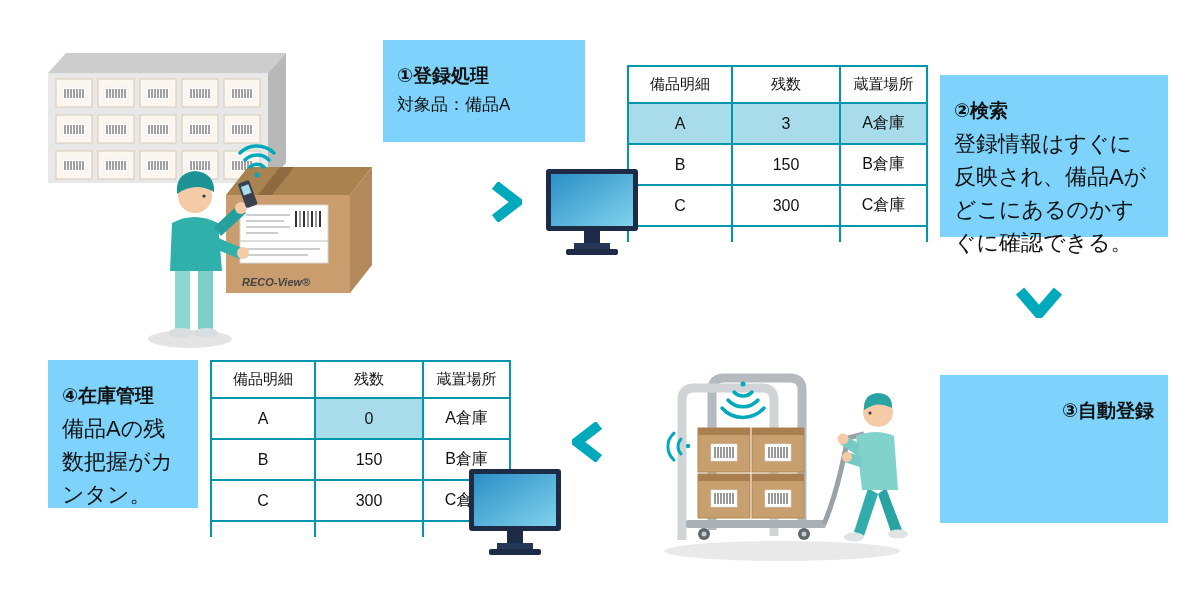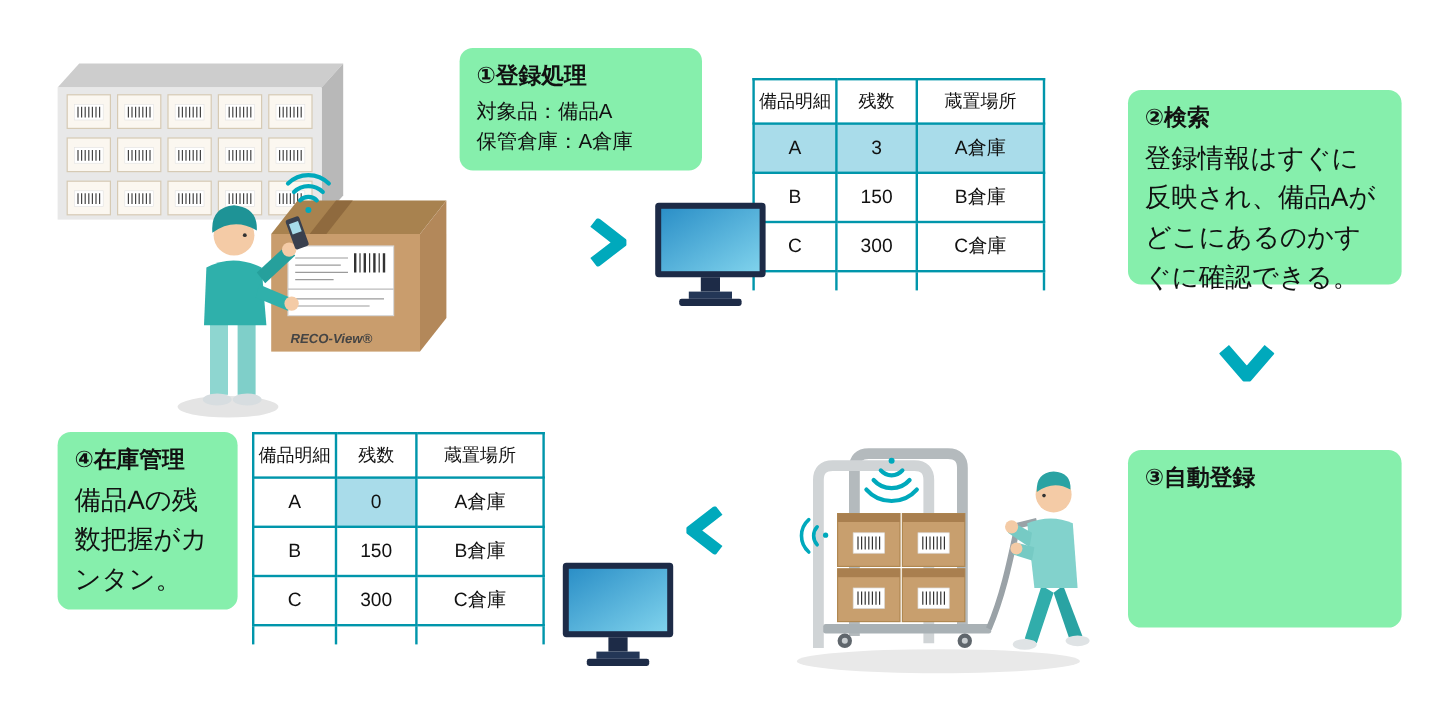--- a/index.html
+++ b/index.html
@@ -1,34 +1,34 @@
 <!DOCTYPE html>
 <html><head>
 <meta charset="utf-8">
 <style>
   * { margin:0; padding:0; box-sizing:border-box; }
   html,body { background:#fff; }
   body { font-family:"Liberation Sans","DejaVu Sans",sans-serif; color:#111; }
   .canvas { position:relative; width:1200px; height:597px; background:#fff; overflow:hidden; }
 
   
-  .card { position:absolute; background:#86efac; padding:11px 14px;border-radius:11px; }
+  .card { position:absolute; background:#7dd3fc; padding:23px 14px; }
   .card-title { font-size:19px; font-weight:bold; line-height:1.35; margin-bottom:3px; color:#111; }
   .card-line  { font-size:17px; line-height:1.5; color:#111; }
   .card-body  { font-size:22px; line-height:1.5; color:#111; }
 
   
   .invtable { position:absolute; border-collapse:collapse; background:#fff; z-index:2; }
   .invtable th, .invtable td {
     border:2px solid #0096ab; text-align:center; vertical-align:middle;
     font-weight:normal; color:#111; background:#fff;
   }
   .invtable th { height:37px; font-size:15px; }
   .invtable td { height:41px; font-size:16px; }
-  .invtable .c1 { width:69px; } .invtable .c2 { width:67px; } .invtable .c3 { width:106px; }
+  .invtable .c1 { width:104px; } .invtable .c2 { width:108px; } .invtable .c3 { width:87px; }
   .invtable tr.hl td { background:#a9dcea; }
   .invtable td.hl { background:#a9dcea; }
   .invtable tr.stub td { height:16px; border-bottom:none; background:#fff; }
 
   .monitor { position:absolute; z-index:5; }
   .chev { position:absolute; z-index:3; }
   .scene { position:absolute; z-index:1; }
 </style>
 </head>
 <body>
@@ -123,21 +123,20 @@
         <path d="M222 122 a10 10 0 0 1 14 0"></path>
         <path d="M217 115 a17 17 0 0 1 24 0"></path>
         <path d="M212 108 a24 24 0 0 1 34 0"></path>
       </g>
     </g>
   </svg>
 
   <div class="card" style="left:383px; top:40px; width:202px; height:102px;">
     <div class="card-title">①登録処理</div>
     <div class="card-line">対象品：備品A</div>
-    <div class="card-line">保管倉庫：A倉庫</div>
   </div>
 
   <svg class="chev" style="left:490px; top:182px;" width="32" height="40" viewBox="0 0 30 40">
     <path d="M4 3 L26 20 L4 37" fill="none" stroke="#00a9bc" stroke-width="10"></path>
   </svg>
 
   <svg class="monitor" style="left:544px; top:167px;" width="100" height="97" viewBox="0 0 100 97">
     <defs>
       <linearGradient id="grad-a" x1="0" y1="0" x2="1" y2="1">
         <stop offset="0" stop-color="#2b8fc7"></stop>
@@ -185,21 +184,21 @@
 
   <div class="card" style="left:940px; top:75px; width:228px; height:162px;">
     <div class="card-title">②検索</div>
     <div class="card-body">登録情報はすぐに反映され、備品Aがどこにあるのかすぐに確認できる。</div>
   </div>
 
   <svg class="chev" style="left:1016px; top:286px;" width="46" height="32" viewBox="0 0 46 32">
     <path d="M4 5 L23 27 L42 5" fill="none" stroke="#00a9bc" stroke-width="11"></path>
   </svg>
 
-  <div class="card" style="left:940px; top:375px; width:228px; height:148px;">
+  <div class="card" style="left:940px; top:375px; width:228px; height:148px;text-align:right;">
     <div class="card-title">③自動登録</div>
   </div>
 
   <svg class="scene" style="left:640px; top:336px;" width="295" height="232" viewBox="0 0 295 232">
     <defs>
       <g id="bb">
         <rect width="52" height="44" fill="#c89f6e" stroke="#b08851" stroke-width="1"></rect>
         <rect width="52" height="7" fill="#a97f4f"></rect>
         <rect x="13" y="16" width="26" height="17" fill="#fff" stroke="#ddd" stroke-width="0.6"></rect>
         <g stroke="#333" stroke-width="1">

